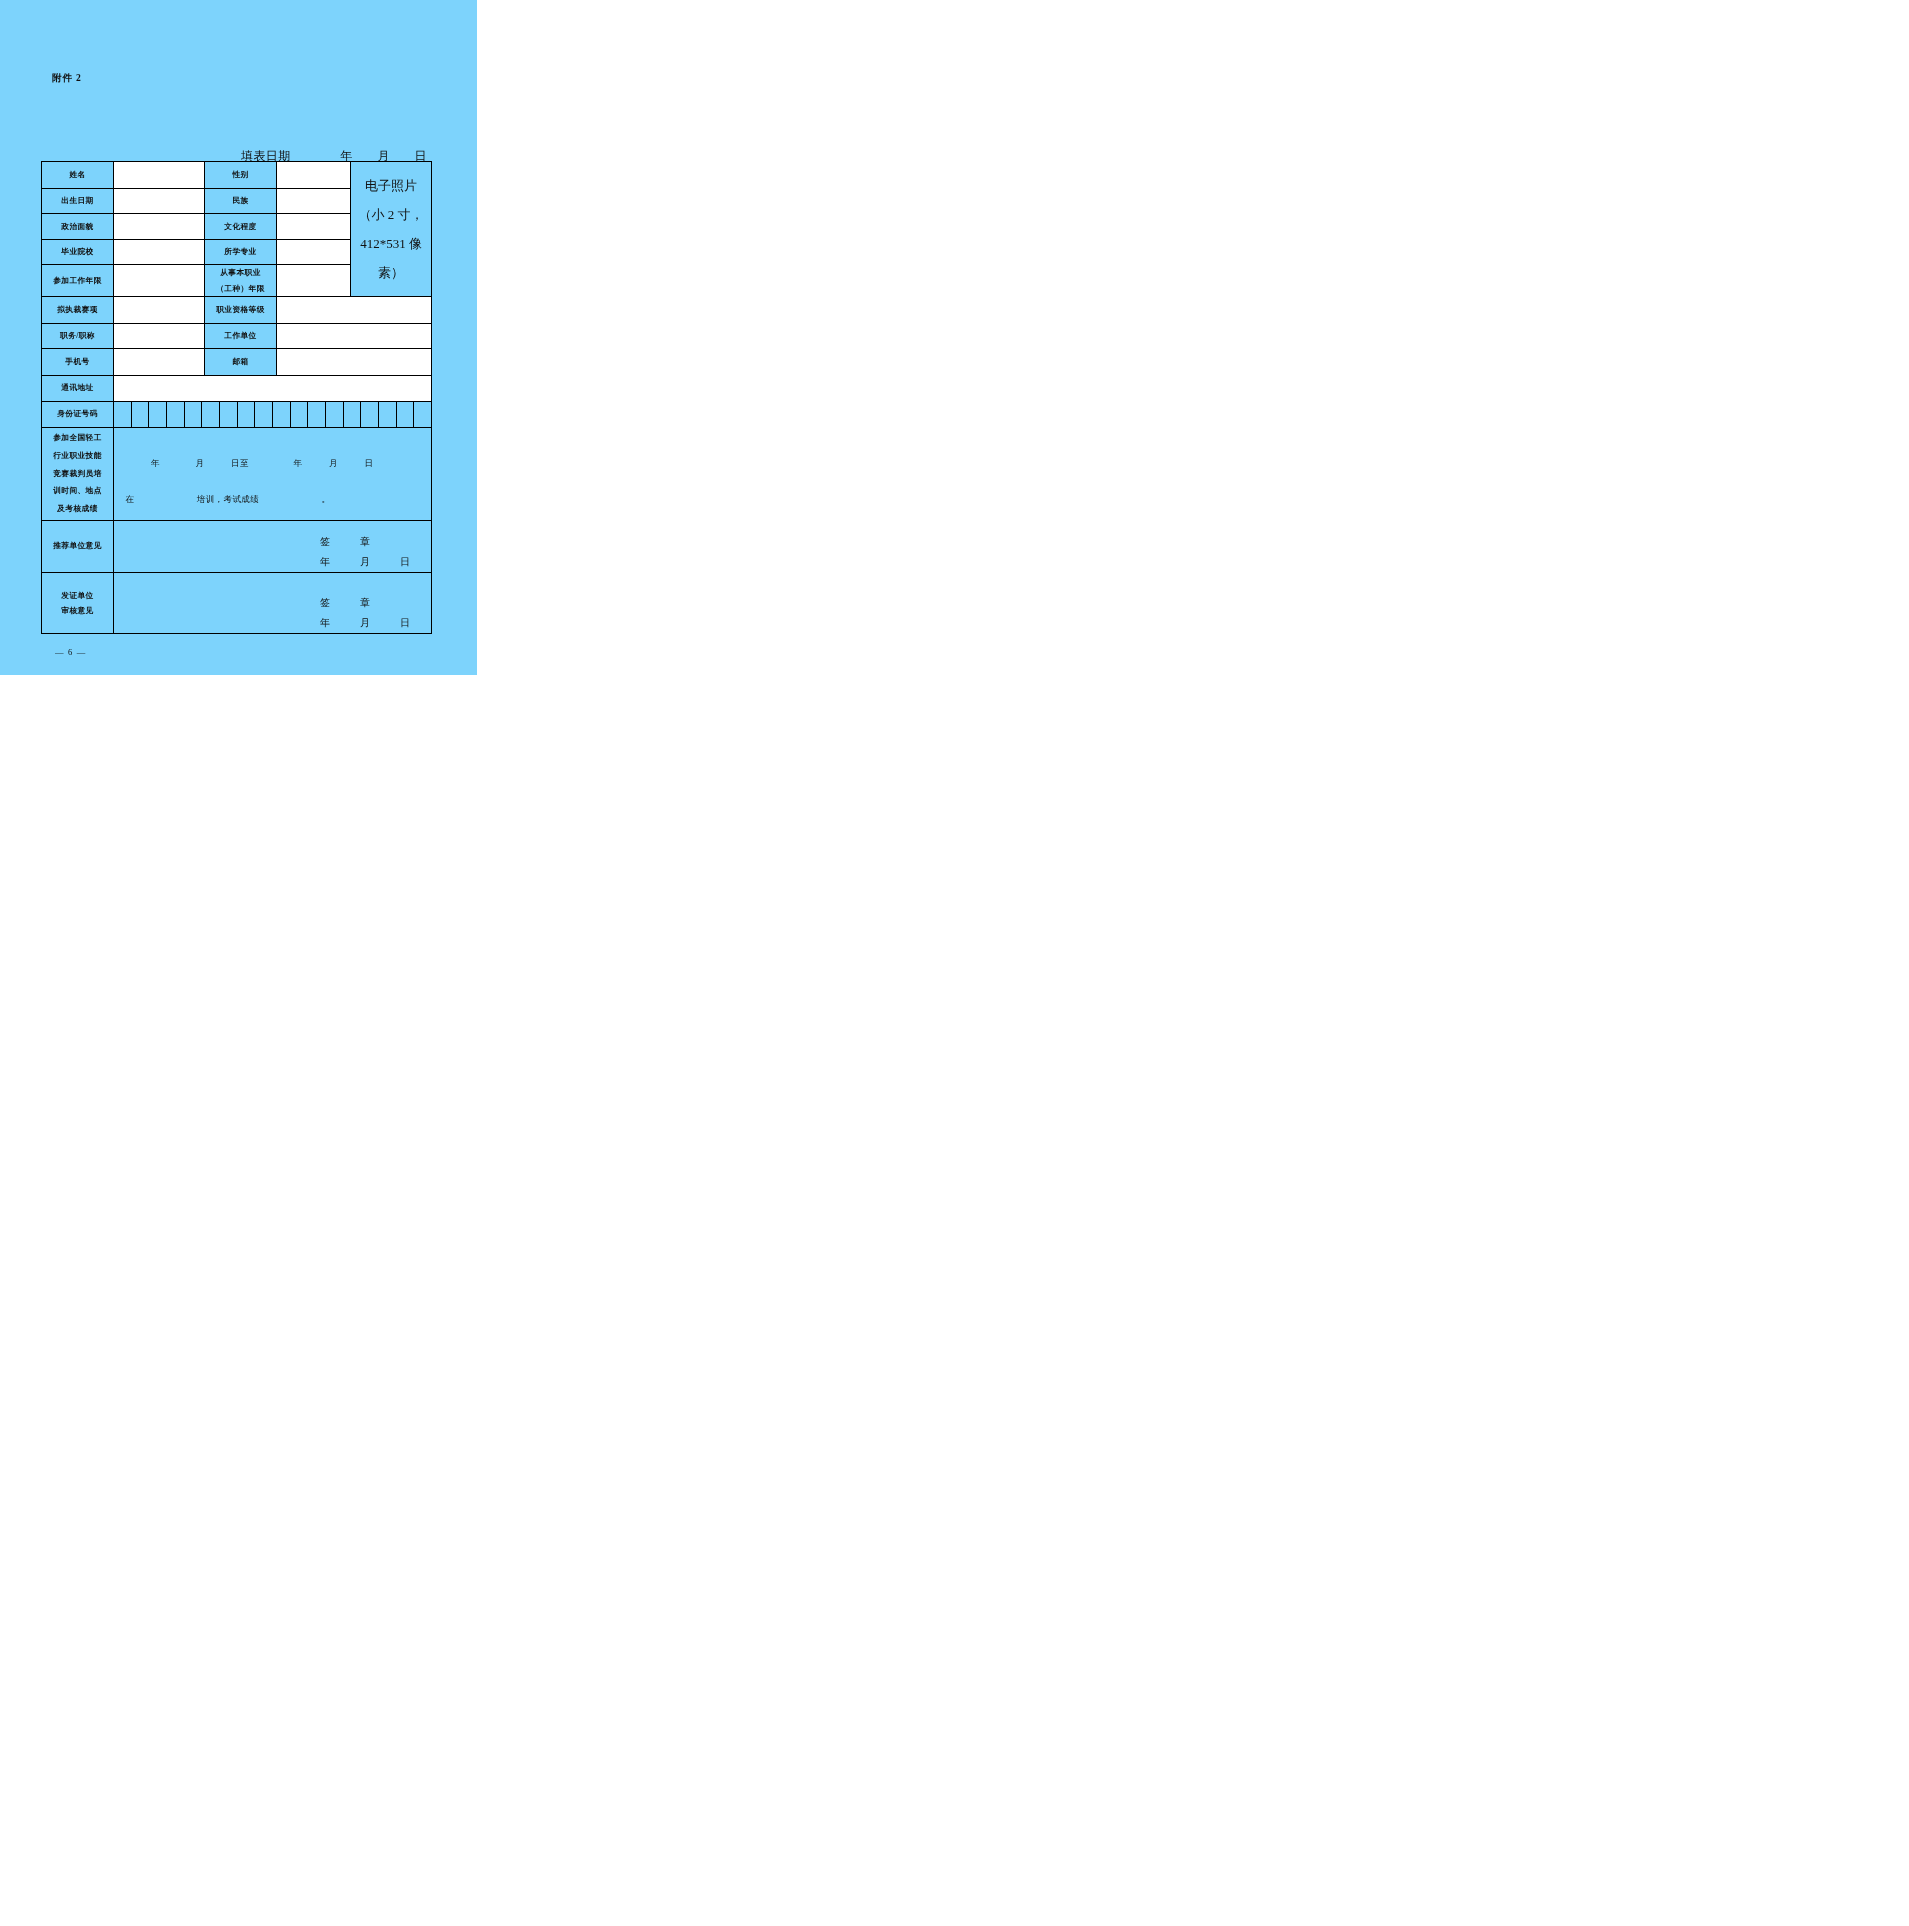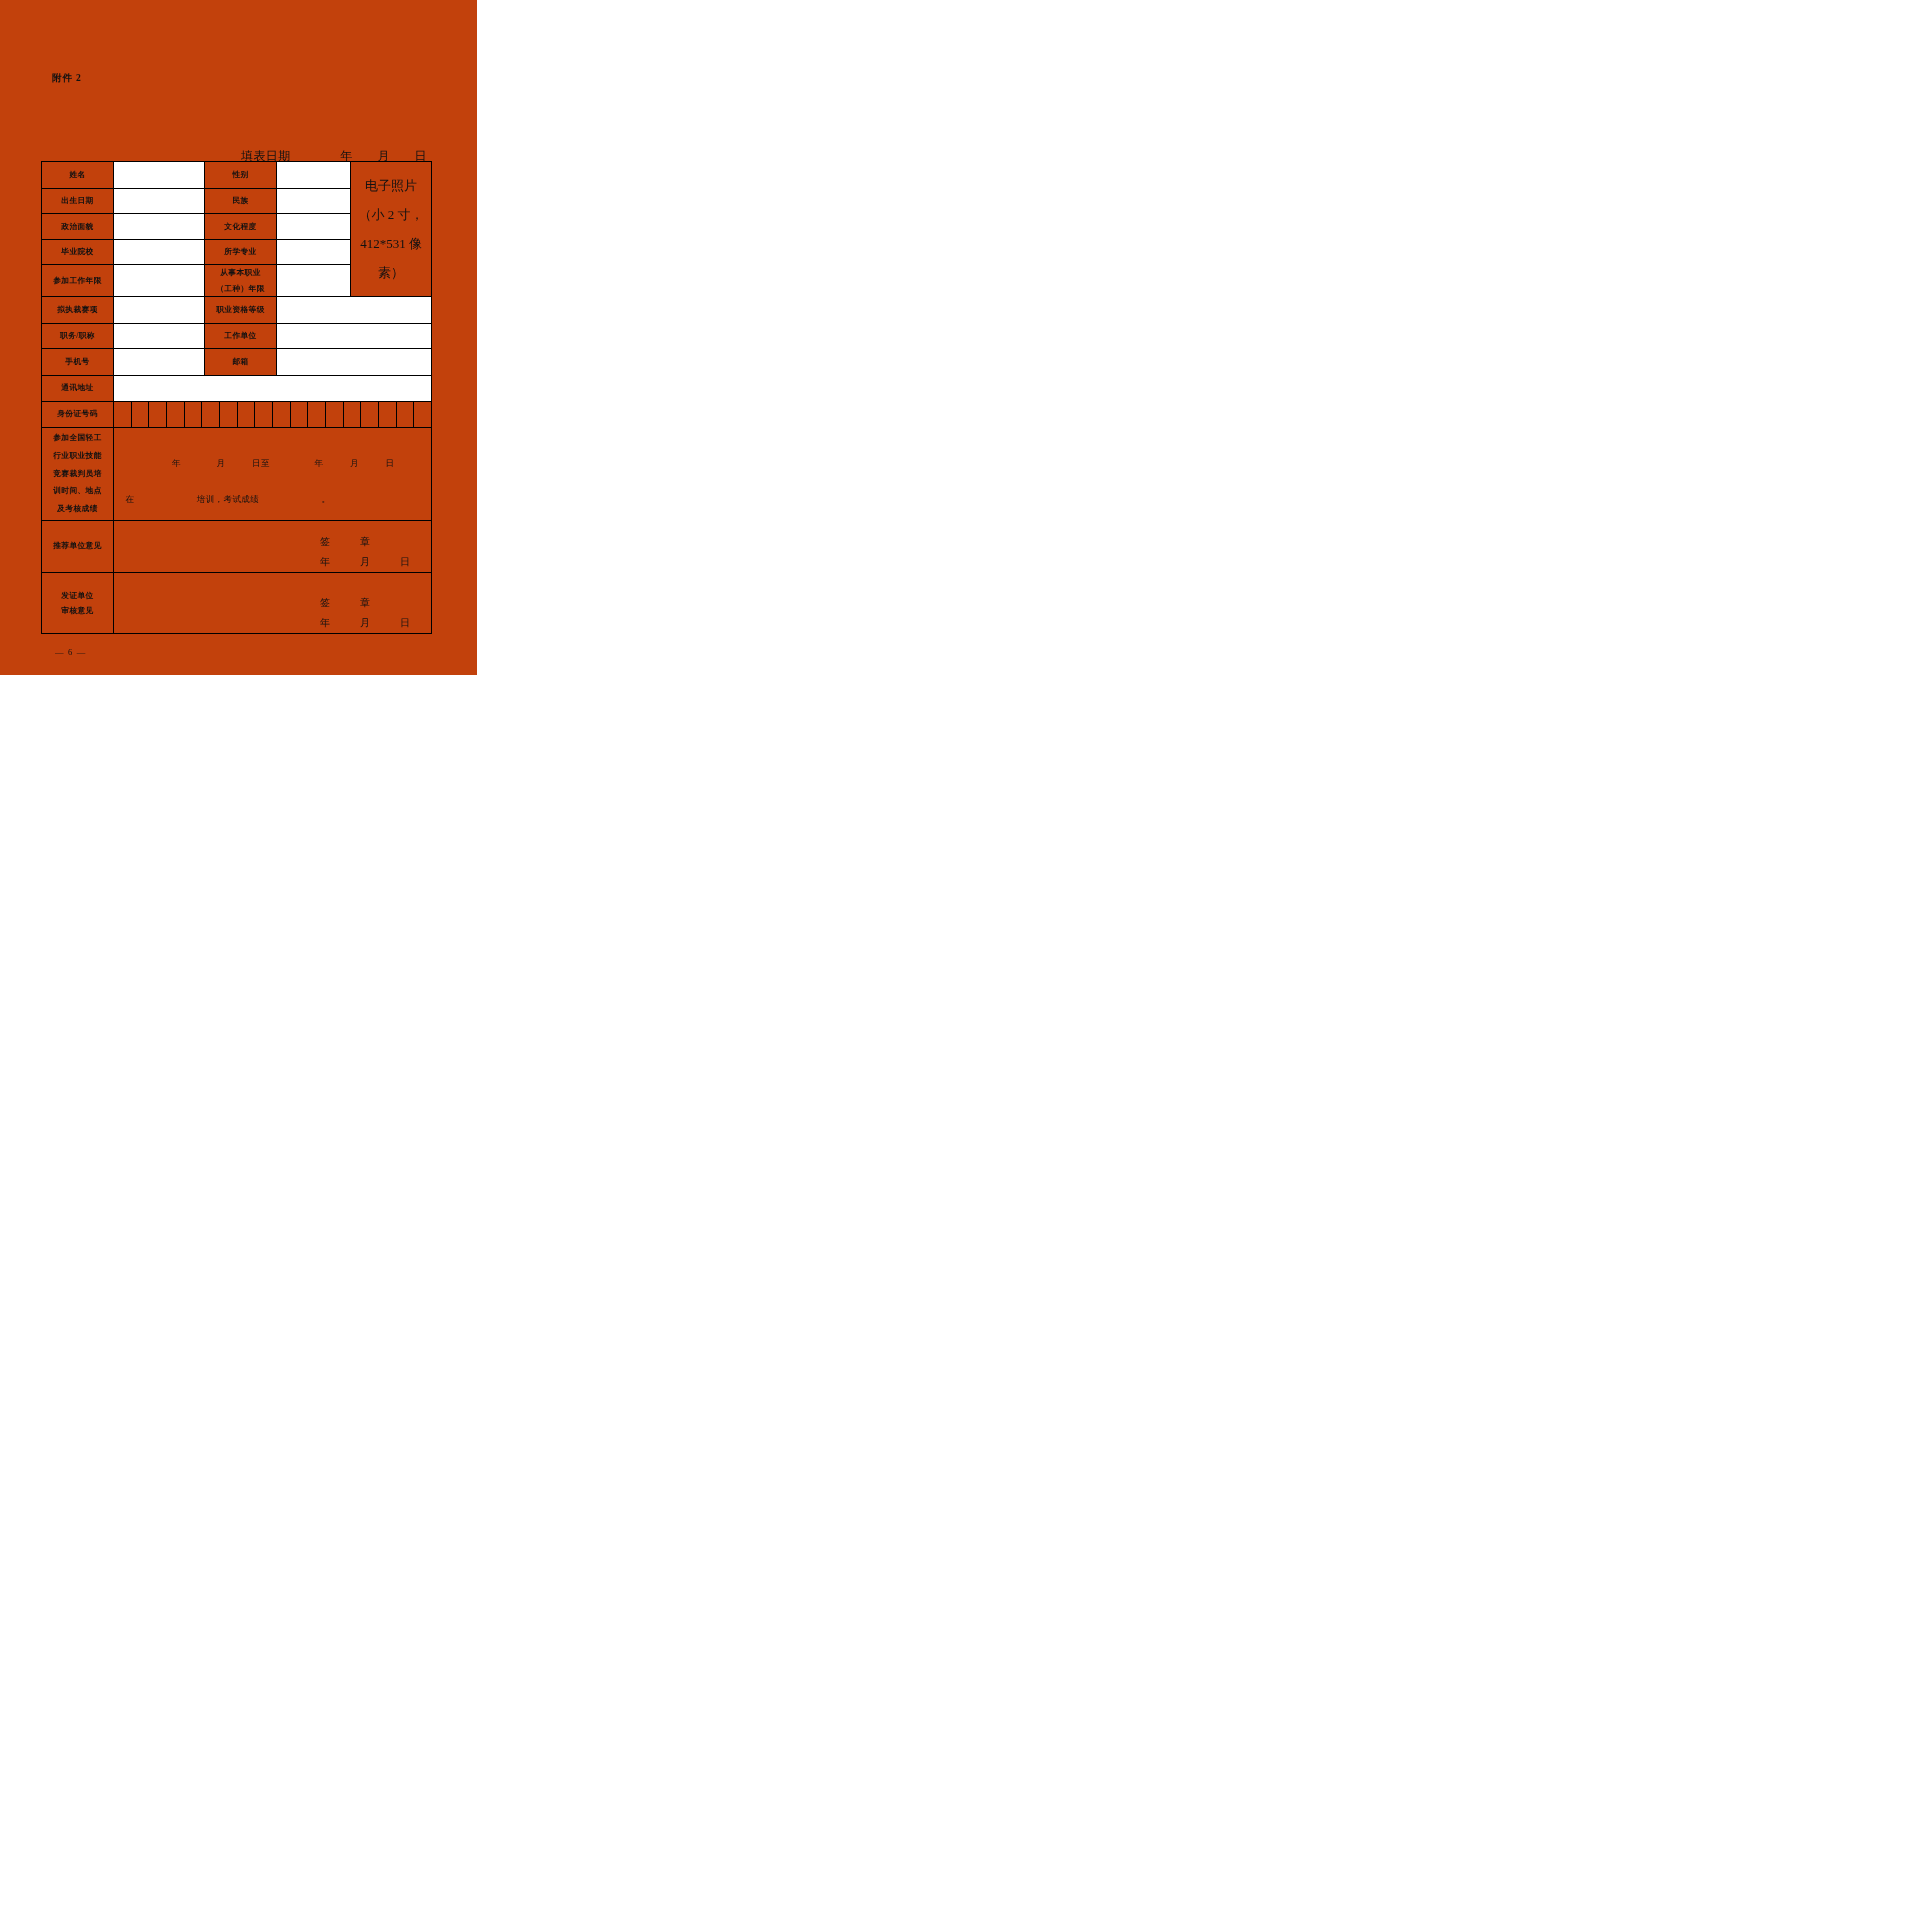--- a/index.html
+++ b/index.html
@@ -1,19 +1,19 @@
 <!DOCTYPE html>
 <html style="font-size:6.2px"><head>
 <meta charset="utf-8">
 <style>
   html,body{margin:0;padding:0;background:#ffffff;}
   .page{
     position:relative;
     width:477px;height:675px;
-    background:#c2410c;
+    background:#7dd3fc;
     font-family:"Liberation Serif","DejaVu Serif",serif;
     color:#111;
     overflow:hidden;
   }
   .attachment{
     position:absolute;left:52px;top:72px;
     font-size:9.6px;font-weight:bold;letter-spacing:0.8px;
   }
   .title-block{
     position:absolute;left:41px;top:94px;width:388px;
@@ -44,21 +44,21 @@
     font-size:13px;font-weight:normal;
     padding-top:29px;line-height:29px;
   }
   td.id-cells-cell{vertical-align:top;}
   .id-grid{display:flex;width:100%;height:25px;}
   .id-cell{flex:1;border-left:0.8px solid #000;}
   .id-cell:first-child{border-left:none;}
   td.training-lbl{vertical-align:middle;}
   td.training-lbl div{line-height:17.7px;}
   td.training-content{vertical-align:top;font-size:8.5px;}
-  .t-line1{margin-top:17.7px;margin-left:58px;letter-spacing:0.4px;}
+  .t-line1{margin-top:17.7px;margin-left:37px;letter-spacing:0.4px;}
   .t-line2{margin-top:24px;margin-left:11.6px;letter-spacing:0.4px;}
   td.sign-area{vertical-align:top;font-size:10px;margin-top:20px;}
   .sign-block{line-height:20px;margin-left:206px;}
   .sign-block-r12{margin-top:11.6px;}
   .sign-block-r13{margin-top:20px;}
   .two-line-lbl div{line-height:15.4px;}
   .footer-pagenum{
     position:absolute;left:55px;top:647px;
     font-size:8.5px;letter-spacing:1.2px;
   }

